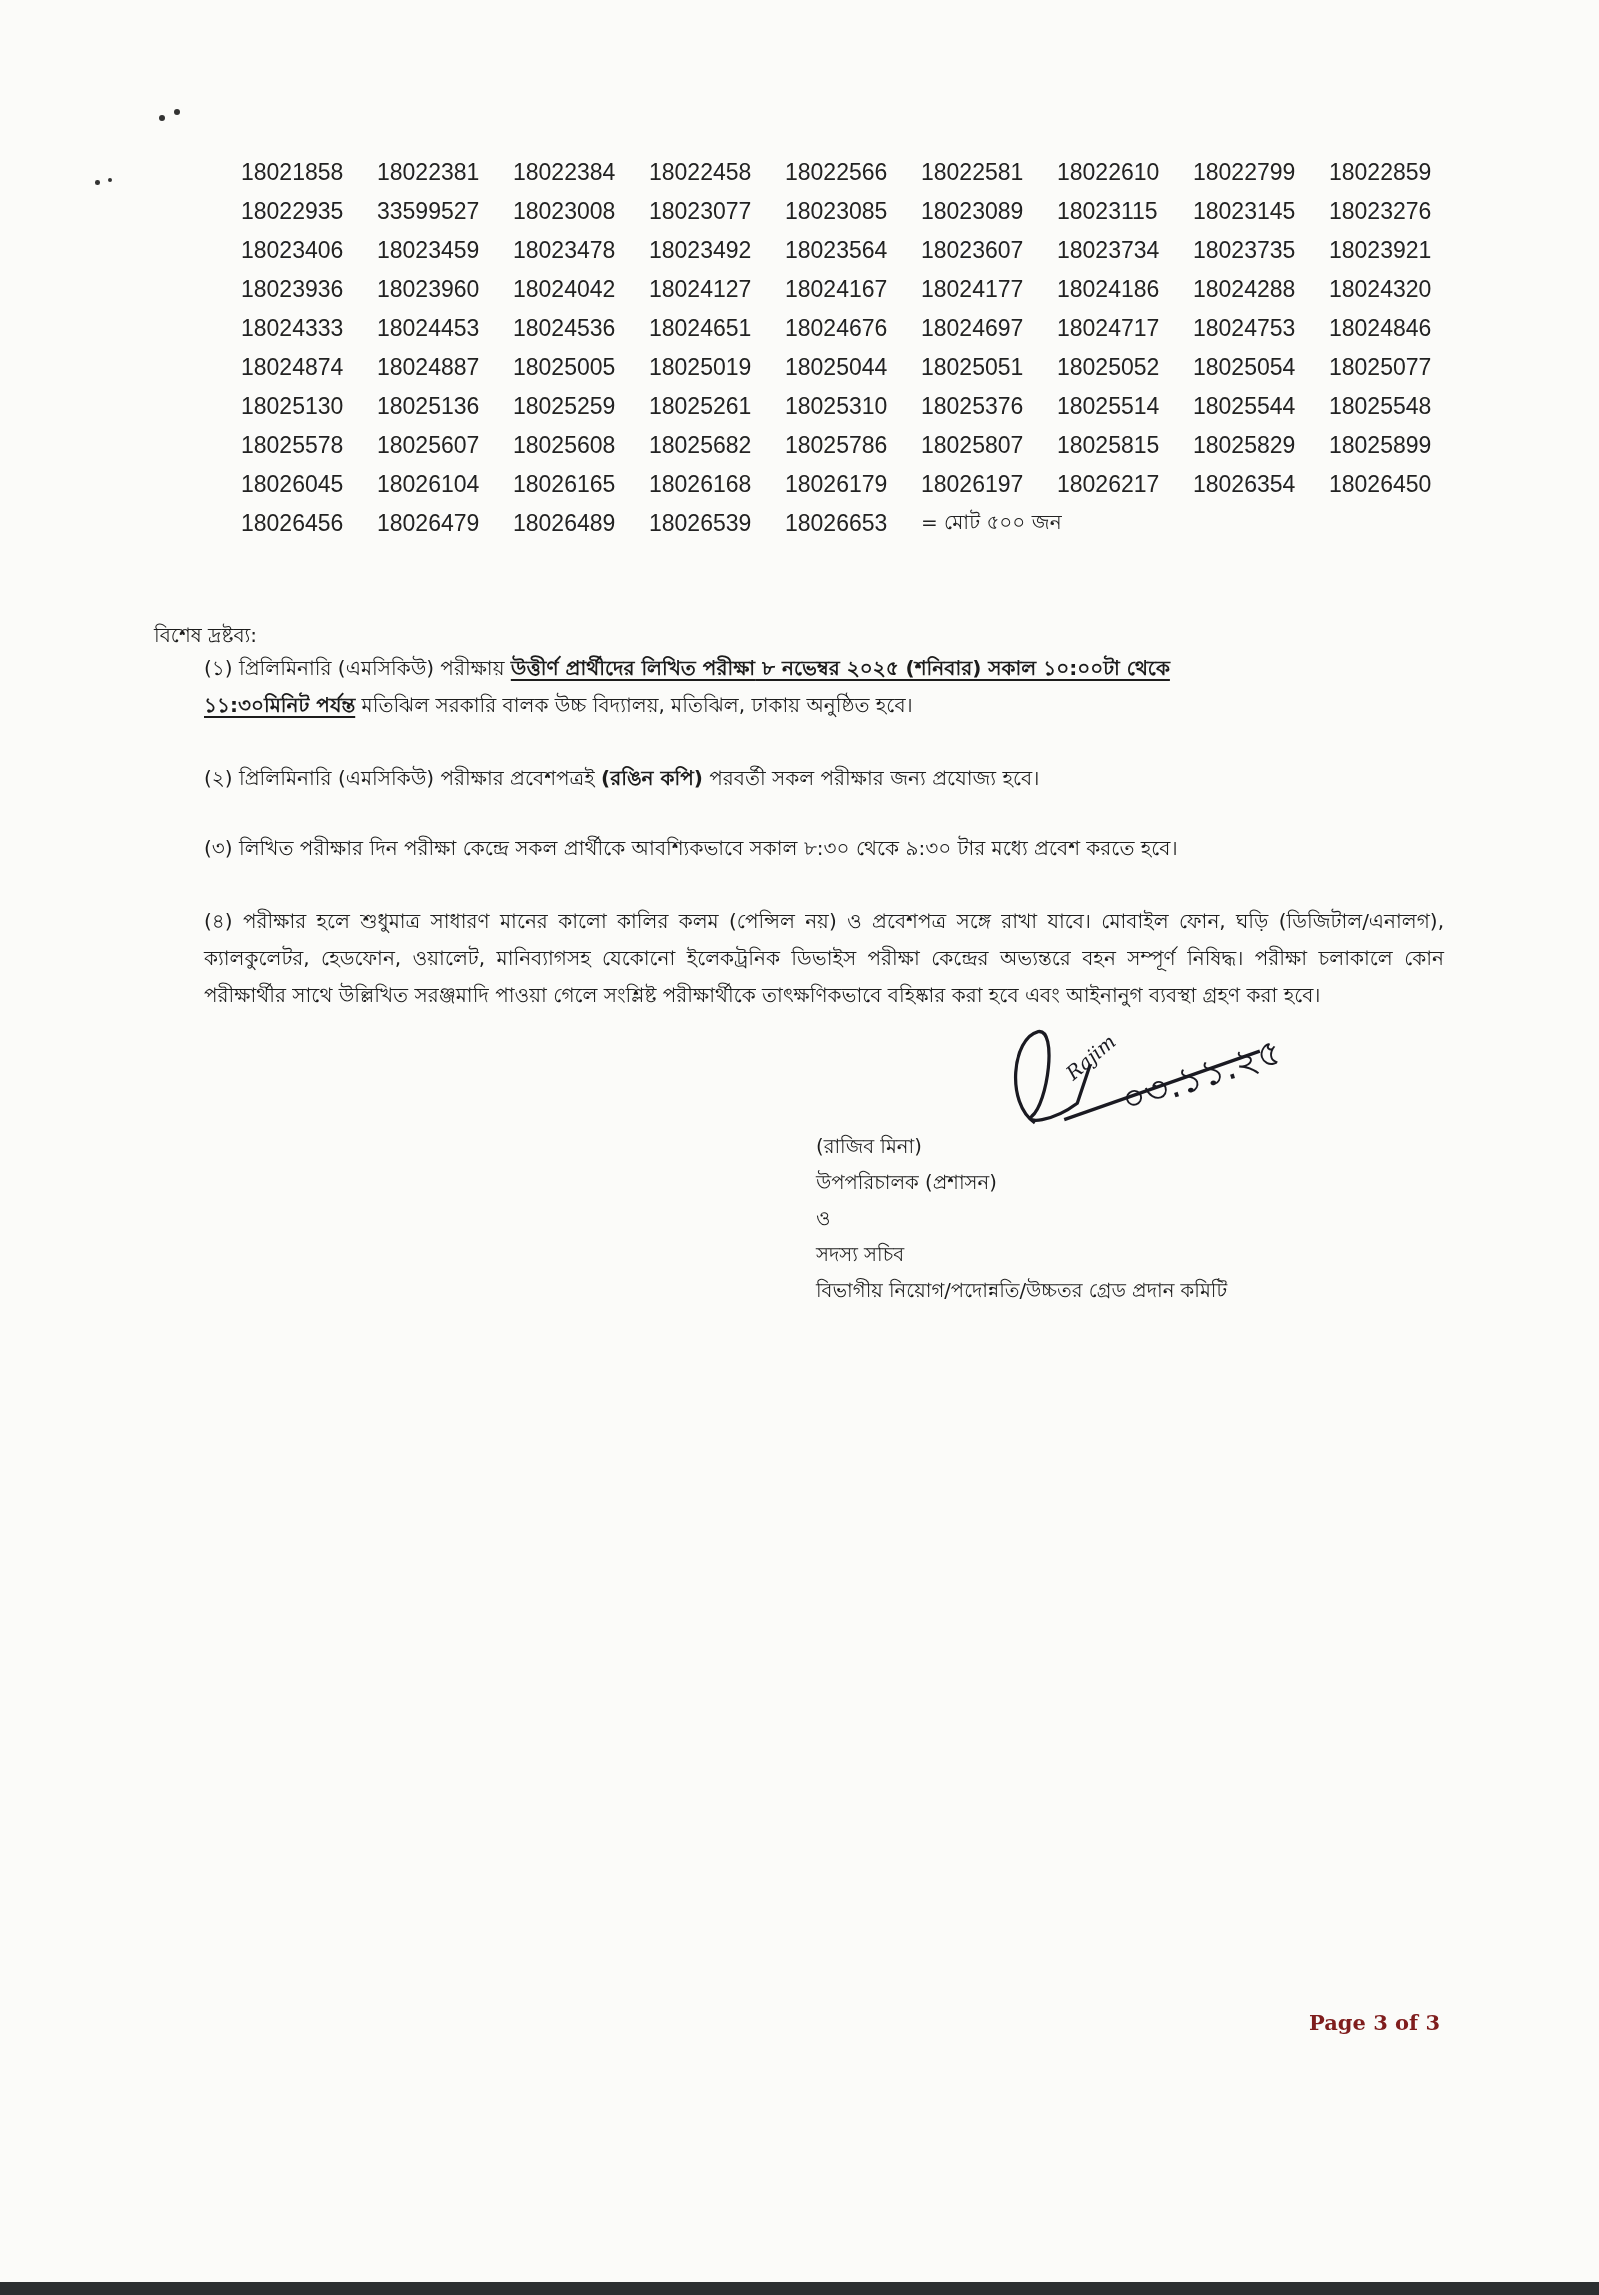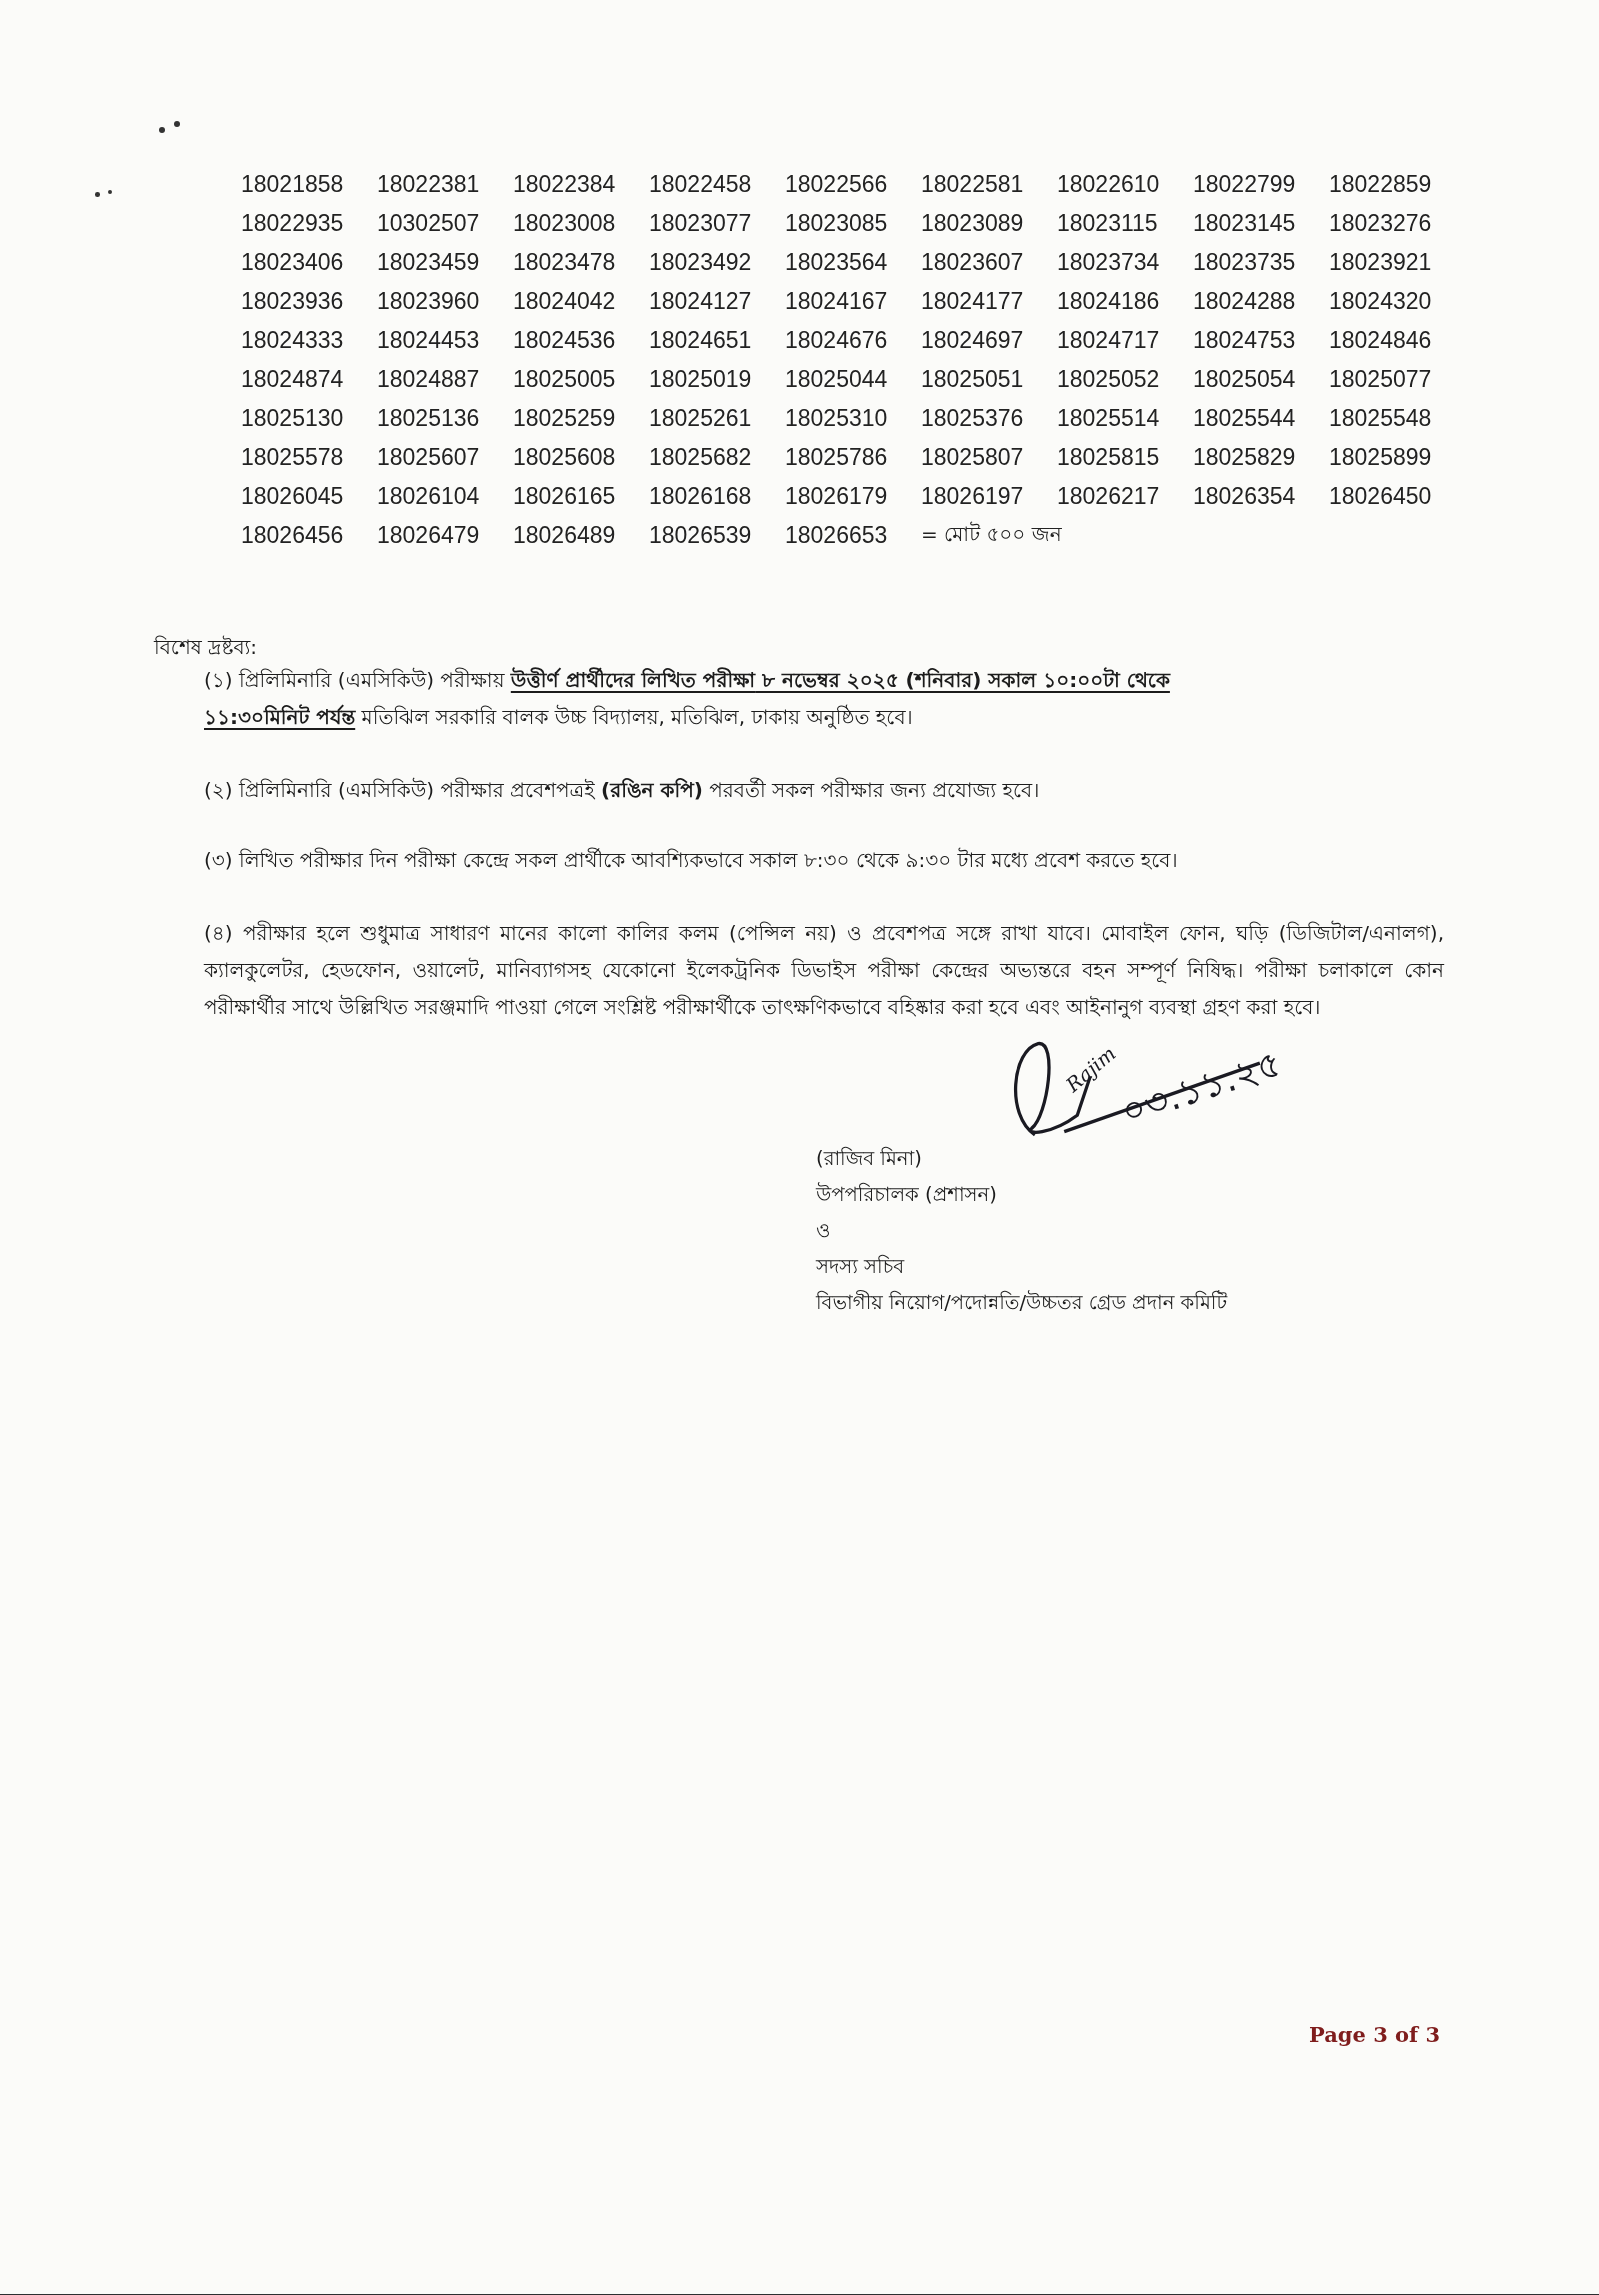--- a/index.html
+++ b/index.html
@@ -2,21 +2,21 @@
 <html style="font-size:10.4px"><head>
 <meta charset="utf-8">
 <style>
   html, body { margin: 0; padding: 0; }
   body {
     width: 1599px; height: 2295px; position: relative; overflow: hidden;
     background: #fbfbf9;
     font-family: "DejaVu Sans", "Liberation Sans", sans-serif;
     color: #1c1c1c;
   }
-  .page { position: absolute; left: 0; top: 12px; width: 1599px; height: 1672px; }
+  .page { position: absolute; left: 0; top: 0; width: 1599px; height: 1672px; }
   .scan-dot { position: absolute; width: 5.9px; height: 5.9px; border-radius: 50%; background: #333; }
   .numtable { position: absolute; left: 241px; top: 153px; border-collapse: collapse; }
   .numtable td {
     font-family: "Liberation Sans", sans-serif;
     font-size: 23px; color: #222; height: 39px; padding: 0; white-space: nowrap;
     width: 136px;
   }
   .numtable td.total { font-family: "DejaVu Sans", sans-serif; font-size: 20px; }
   .notes-title { position: absolute; left: 154px; top: 620px; font-size: 20px; font-weight: normal; }
   .note { position: absolute; left: 204px; width: 1240px; font-size: 20px; line-height: 37px; text-align: justify; }
@@ -48,21 +48,21 @@
           <td>18022384</td>
           <td>18022458</td>
           <td>18022566</td>
           <td>18022581</td>
           <td>18022610</td>
           <td>18022799</td>
           <td>18022859</td>
         </tr>
         <tr>
           <td>18022935</td>
-          <td>10302507</td>
+          <td>33599527</td>
           <td>18023008</td>
           <td>18023077</td>
           <td>18023085</td>
           <td>18023089</td>
           <td>18023115</td>
           <td>18023145</td>
           <td>18023276</td>
         </tr>
         <tr>
           <td>18023406</td>

